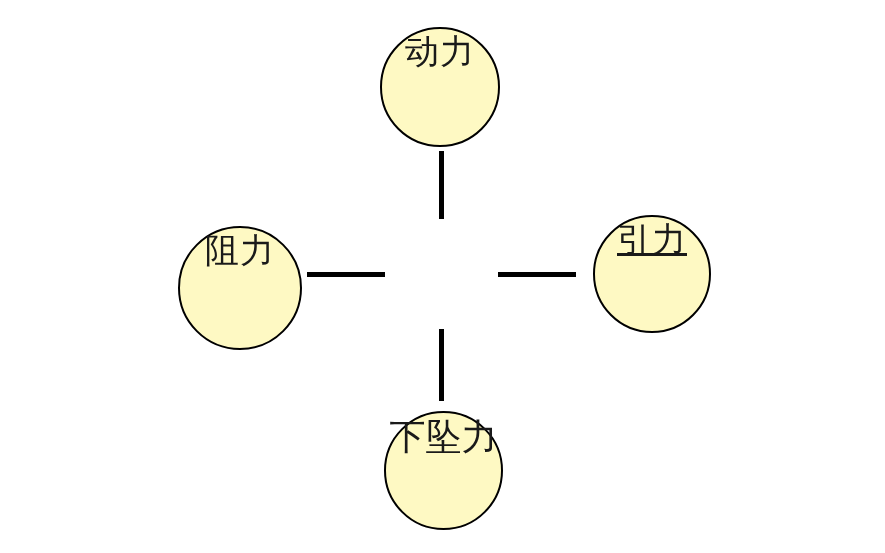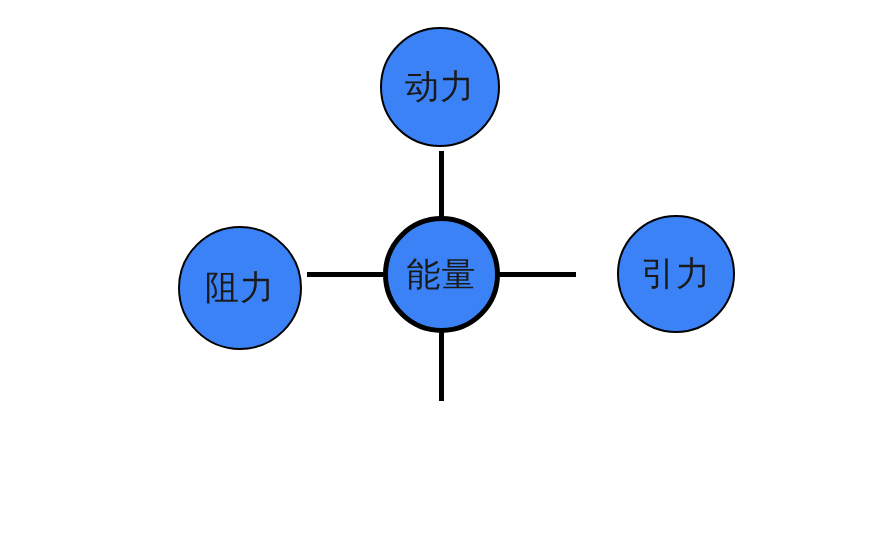--- a/index.html
+++ b/index.html
@@ -13,23 +13,23 @@
     height: 553px;
     background: #ffffff;
     overflow: hidden;
     font-family: "Liberation Serif", "DejaVu Serif", serif;
   }
   .node {
     position: absolute;
     box-sizing: border-box;
     border: 2.5px solid #000000;
     border-radius: 50%;
-    background: #3b82f6;
+    background: #fef9c3;
     display: flex;
-    align-items: center;
+    align-items: flex-start;
     justify-content: center;
     color: #1a1a1a;
     font-size: 34px;
     letter-spacing: 1px;
     white-space: nowrap;
     z-index: 2;
   }
   .node-center {
     left: 383px;
     top: 216px;
@@ -43,24 +43,25 @@
     width: 120px;
     height: 120px;
   }
   .node-left {
     left: 178px;
     top: 226px;
     width: 124px;
     height: 124px;
   }
   .node-right {
-    left: 617px;
+    left: 593px;
     top: 215px;
     width: 118px;
     height: 118px;
+    text-decoration: underline;
   }
   .node-bottom {
     left: 384px;
     top: 411px;
     width: 119px;
     height: 119px;
     font-size: 36px;
     letter-spacing: 0px;
   }
   .edge {
@@ -96,30 +97,30 @@
 </head>
 <body>
 
 <div class="canvas">
 
   <div class="edge edge-top"></div>
   <div class="edge edge-bottom"></div>
   <div class="edge edge-left"></div>
   <div class="edge edge-right"></div>
 
-  <div class="node node-center">
-    <span>能量</span>
-  </div>
 
   <div class="node node-top">
     <span>动力</span>
   </div>
 
   <div class="node node-right">
     <span>引力</span>
   </div>
 
+  <div class="node node-bottom">
+    <span>下坠力</span>
+  </div>
 
   <div class="node node-left">
     <span>阻力</span>
   </div>
 
 </div>
 
 </body></html>

